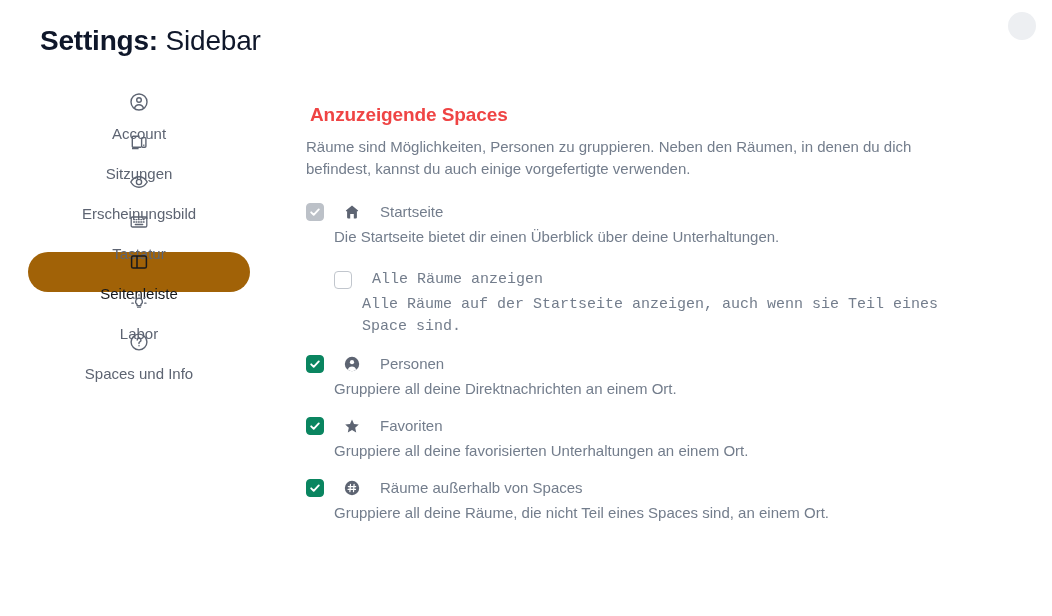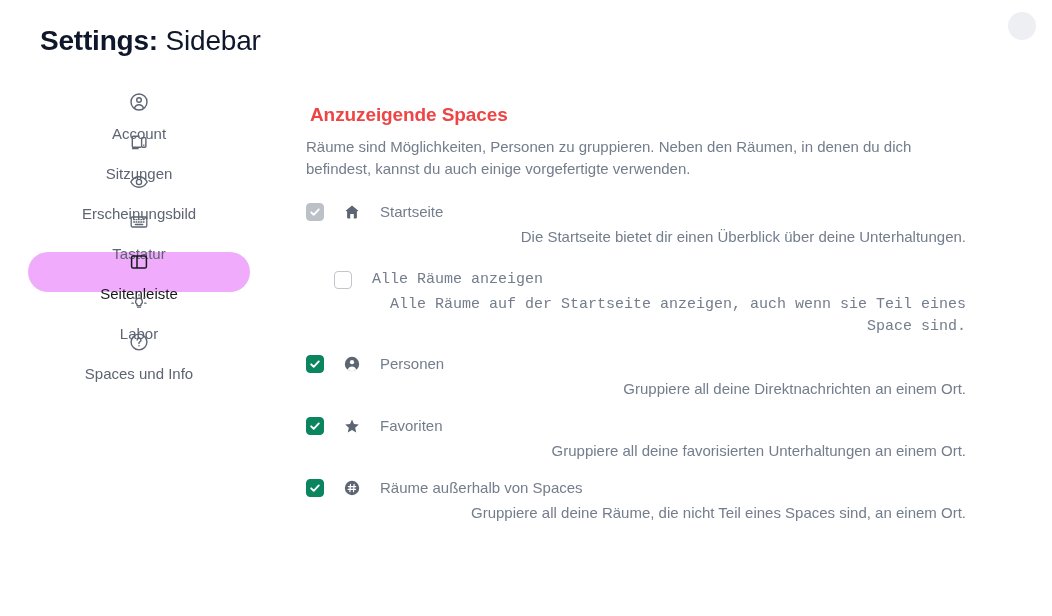--- a/index.html
+++ b/index.html
@@ -55,21 +55,21 @@
     padding: 0 14px;
     border-radius: 20px;
     cursor: pointer;
     color: #5D6472;
     font-size: 15px;
     white-space: nowrap;
     flex-direction: column;
   }
   .nav-item + .nav-item { margin-top: 0px; }
   .nav-item.active {
-    background: #f0abfc;
+    background: #a16207;
     color: #17191C;
     justify-content: space-between;
   }
   .nav-item .ico {
     width: 20px; height: 20px;
     flex: 0 0 20px;
     display: block;
     color: #5D6472;
   }
   .nav-item.active .ico { color: #17191C; }
@@ -112,21 +112,20 @@
     font-size: 15px;
     color: #737D8C;
     line-height: 20px;
   }
   .opt-desc {
     font-size: 15px;
     line-height: 22px;
     color: #737D8C;
     margin-top: 4px;
     margin-left: 28px;
-    text-align: right;
   }
 
   
   .cb {
     width: 18px; height: 18px;
     flex: 0 0 18px;
     border-radius: 4px;
     display: flex;
     align-items: center;
     justify-content: center;

